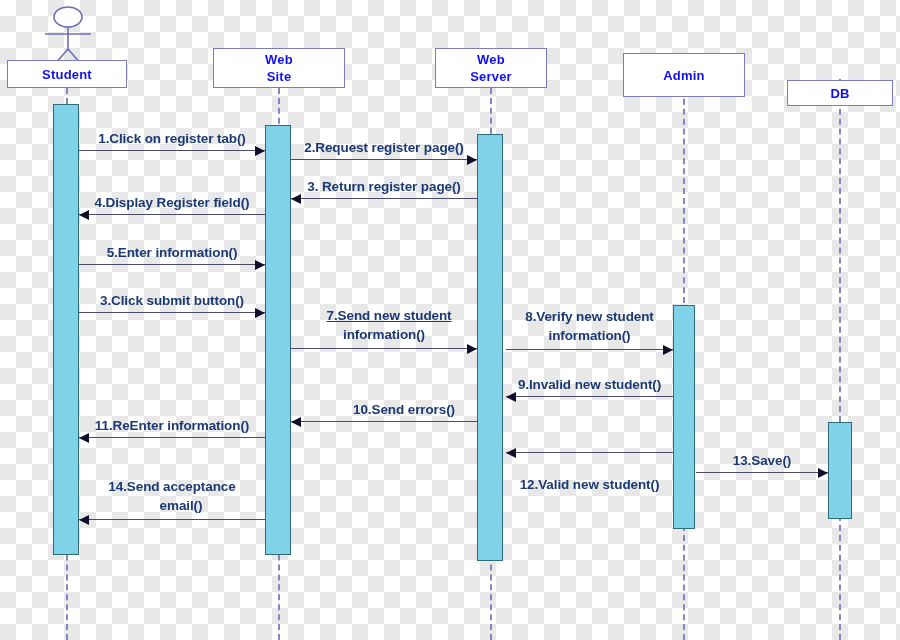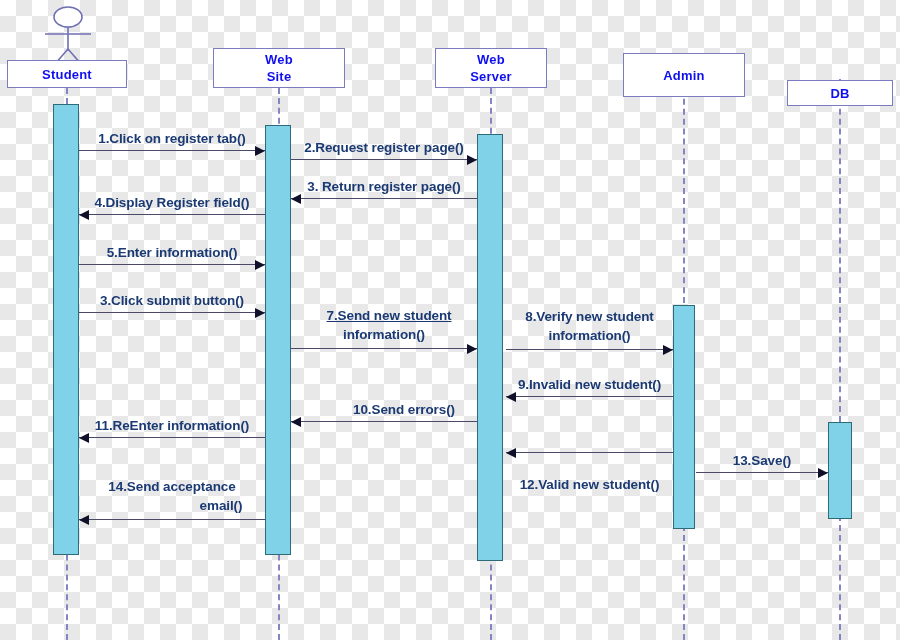--- a/index.html
+++ b/index.html
@@ -210,16 +210,16 @@
   <div class="msg" style="left:696px;top:472px;width:132px;">
     <div class="line" style="width:132px;"></div>
     <div class="head r" style="left:122px;"></div>
     <div class="lbl" style="left:0px;top:-21px;width:132px;">13.Save()</div>
   </div>
 
   <div class="msg" style="left:79px;top:519px;width:186px;">
     <div class="line" style="width:186px;"></div>
     <div class="head l" style="left:0px;"></div>
     <div class="lbl" style="left:0px;top:-42px;width:186px;">14.Send acceptance</div>
-    <div class="lbl" style="left:0px;top:-23px;width:204px;padding-left:40px;">email()</div>
+    <div class="lbl" style="left:0px;top:-23px;width:204px;">email()</div>
   </div>
 
 </div>
 
 </body></html>

